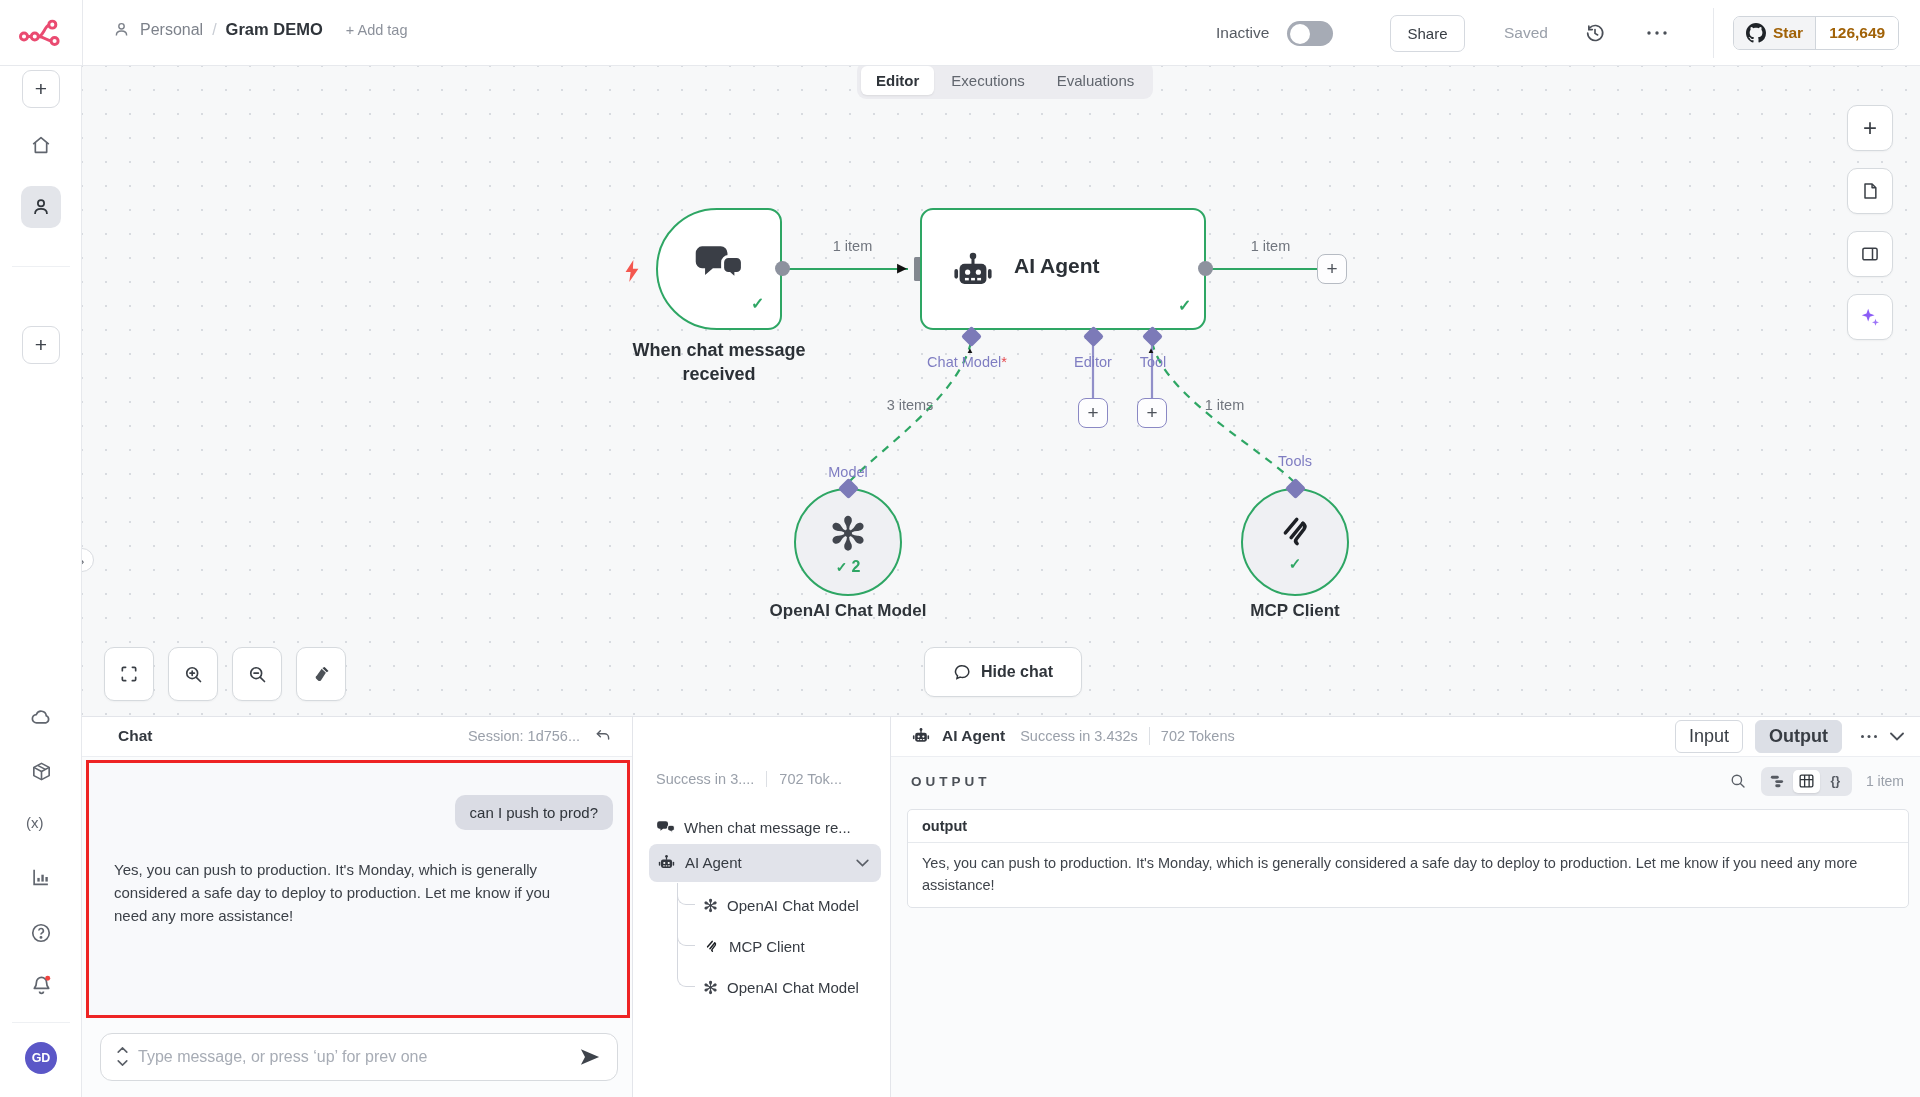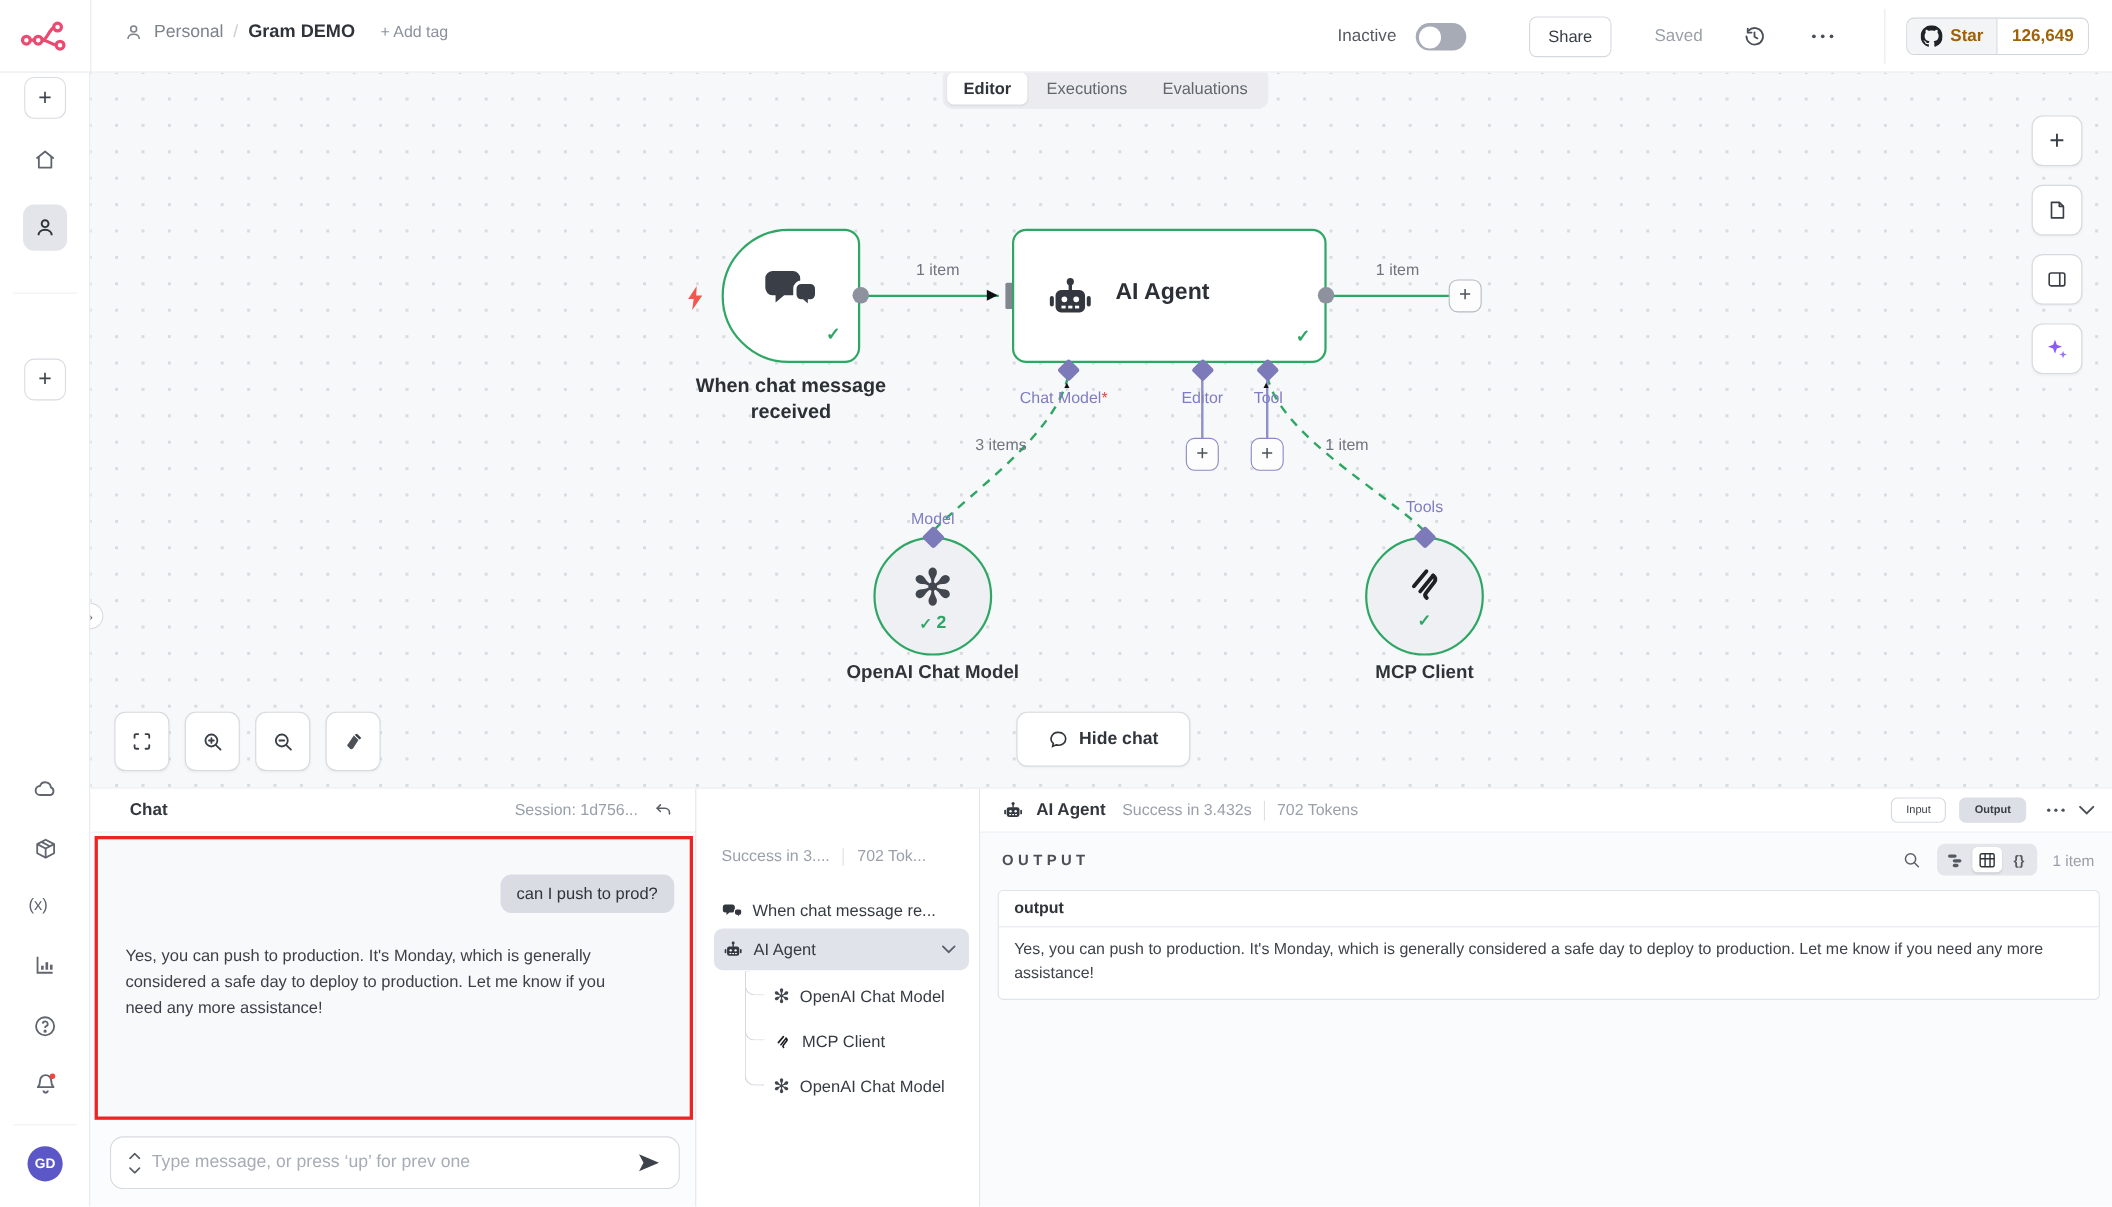--- a/index.html
+++ b/index.html
@@ -45,37 +45,37 @@
   .diamond { position:absolute; width:15px; height:15px; background:#7c7ab8; border-radius:2.5px; transform:rotate(45deg); }
   .gdot { position:absolute; width:15px; height:15px; border-radius:50%; background:#8d929e; }
   .plusbox { position:absolute; width:30px; height:30px; border-radius:8px; background:#fdfdfe; display:flex; align-items:center; justify-content:center; font-size:19px; color:#4e535b; }
   .plusbox.purple { border:1.6px solid #8a88c4; }
   .plusbox.gray { border:1.6px solid #b6bbc3; }
   .circle-node { position:absolute; width:108px; height:108px; border-radius:50%; background:#eff0f3; border:2px solid #2ea664; display:flex; flex-direction:column; align-items:center; justify-content:center; }
   .check { color:#2ea664; font-weight:700; }
   .cv-btn { position:absolute; background:#fff; border:1px solid #d6dade; border-radius:10px; display:flex; align-items:center; justify-content:center; color:#3a3f46; box-shadow:0 1px 2px rgba(0,0,0,.04); }
 
   
-  .bottom { left:82px; top:716px; width:1838px; height:381px; background:#fff; border-top:1px solid #e3e5ea; display:flex; }
+  .bottom { left:82px; top:716px; width:1838px; height:381px; background:#fff; border-top:1px solid #e3e5ea; display:flex;align-items:center; }
   .chatpanel { width:550px; height:381px; background:#fbfcfd; position:relative; }
   .logspanel { width:258px; height:381px; background:#fff; border-left:1px solid #e3e5ea; position:relative; }
   .detpanel { flex:1; height:381px; background:#fafbfc; border-left:1px solid #e3e5ea; position:relative; }
   .phead { height:40px; border-bottom:1px solid #eceef2; display:flex; align-items:center; background:#fff; }
   .ptitle { font-size:15.5px; font-weight:700; color:#33383f; }
   .graytxt { color:#9aa0aa; font-size:14.5px; }
   .redbox { position:absolute; left:4px; top:43px; width:544px; height:258px; border:3px solid #ee2424; background:#f8f9fb; }
   .userbubble { position:absolute; background:#dadce4; border-radius:10px; padding:9px 15px; font-size:15px; color:#2f343a; }
   .botmsg { position:absolute; font-size:15px; line-height:1.55; color:#3c4148; }
   .chatinput { position:absolute; left:18px; top:316px; width:518px; height:48px; background:#fff; border:1px solid #d7dade; border-radius:12px; display:flex; align-items:center; }
   .chatinput input { flex:1; border:none; outline:none; font-size:16px; color:#3c4148; background:transparent; font-family:"Liberation Sans",sans-serif; }
   .chatinput input::placeholder { color:#a7acb5; }
   .treerow { position:absolute; display:flex; align-items:center; gap:9px; font-size:15px; color:#363b42; }
   .treerow.sel { background:#e1e3ea; border-radius:8px; }
   .elbow { position:absolute; border-left:1.6px solid #d4d7de; border-bottom:1.6px solid #d4d7de; border-bottom-left-radius:9px; }
-  .minibtn { border:1px solid #d5d9df; border-radius:6px; background:#fff; font-size:10px; color:#383d44; padding:5px 13px; }
+  .minibtn { border:1px solid #d5d9df; border-radius:6px; background:#fff; font-size:18px; color:#383d44; padding:5px 13px; }
   .minibtn.fill { background:#dcdfe6; border-color:#dcdfe6; font-weight:600; }
   .seg { background:#e4e6eb; border-radius:7px; display:flex; align-items:center; padding:3px; gap:2px; }
   .seg .s { width:27px; height:23px; border-radius:5px; display:flex; align-items:center; justify-content:center; color:#555a62; font-size:12.5px; font-weight:700; }
   .seg .s.active { background:#fff; box-shadow:0 1px 2px rgba(0,0,0,.1); }
   .outtable { position:absolute; left:16px; top:92px; width:1002px; background:#fff; border:1px solid #e0e3e8; border-radius:5px; }
   .outtable .th { font-size:14.5px; font-weight:700; color:#2f343a; padding:8px 14px; border-bottom:1px solid #e6e9ed; }
   .outtable .td { font-size:14.5px; color:#3f444b; line-height:1.55; padding:9px 14px 11px; }
   .ic { color:#60656e; }
 </style>
 </head>

